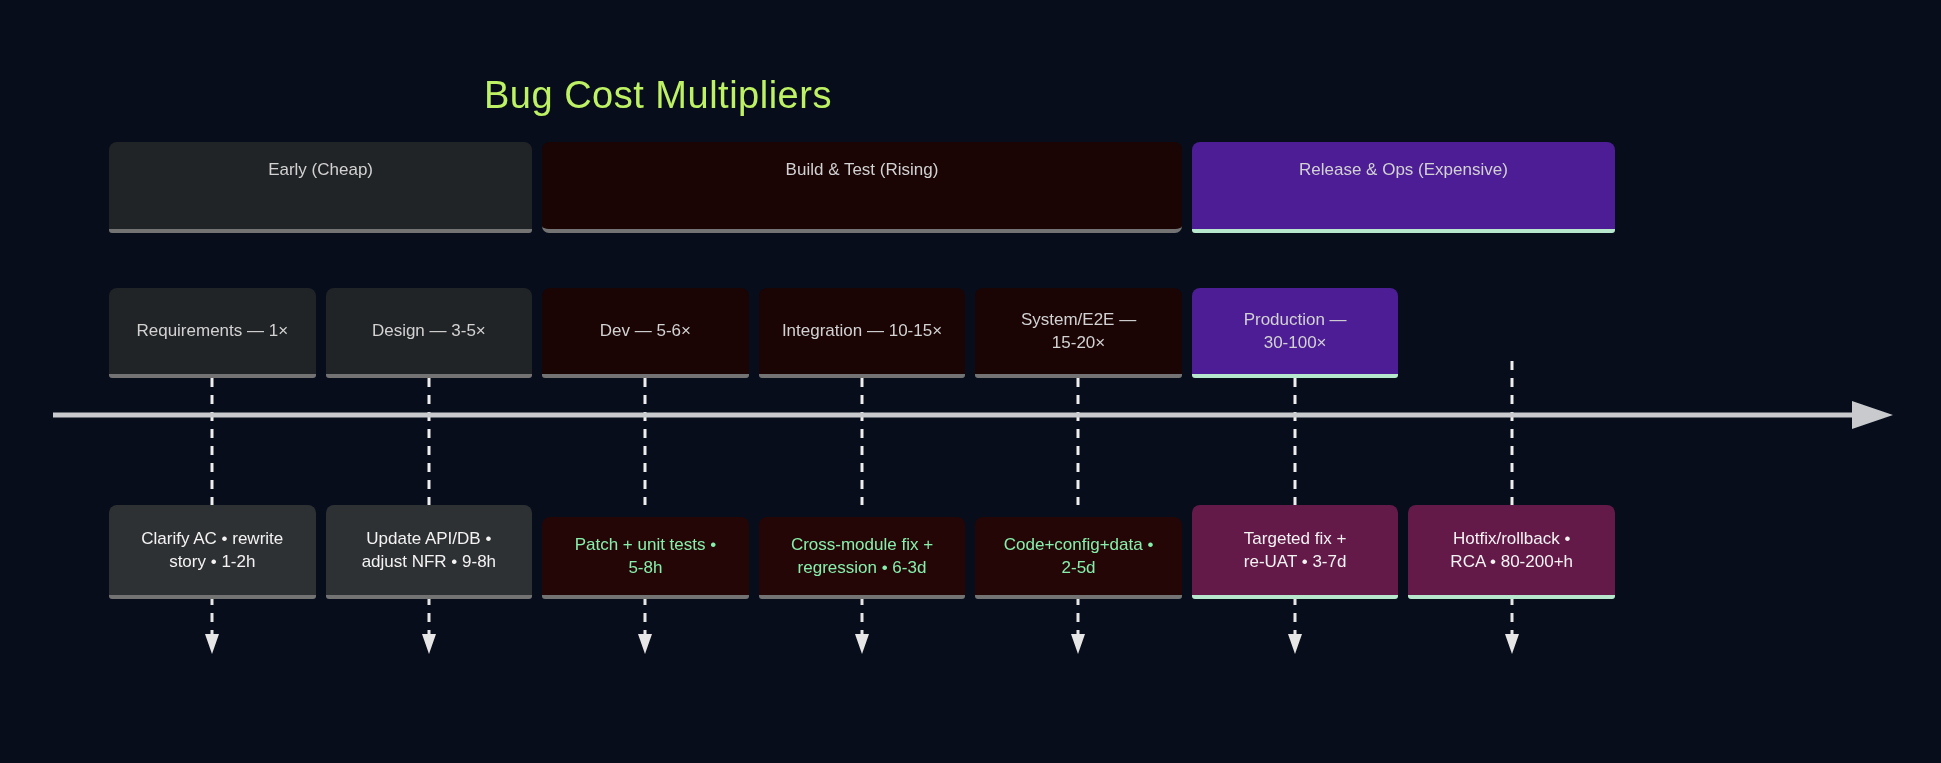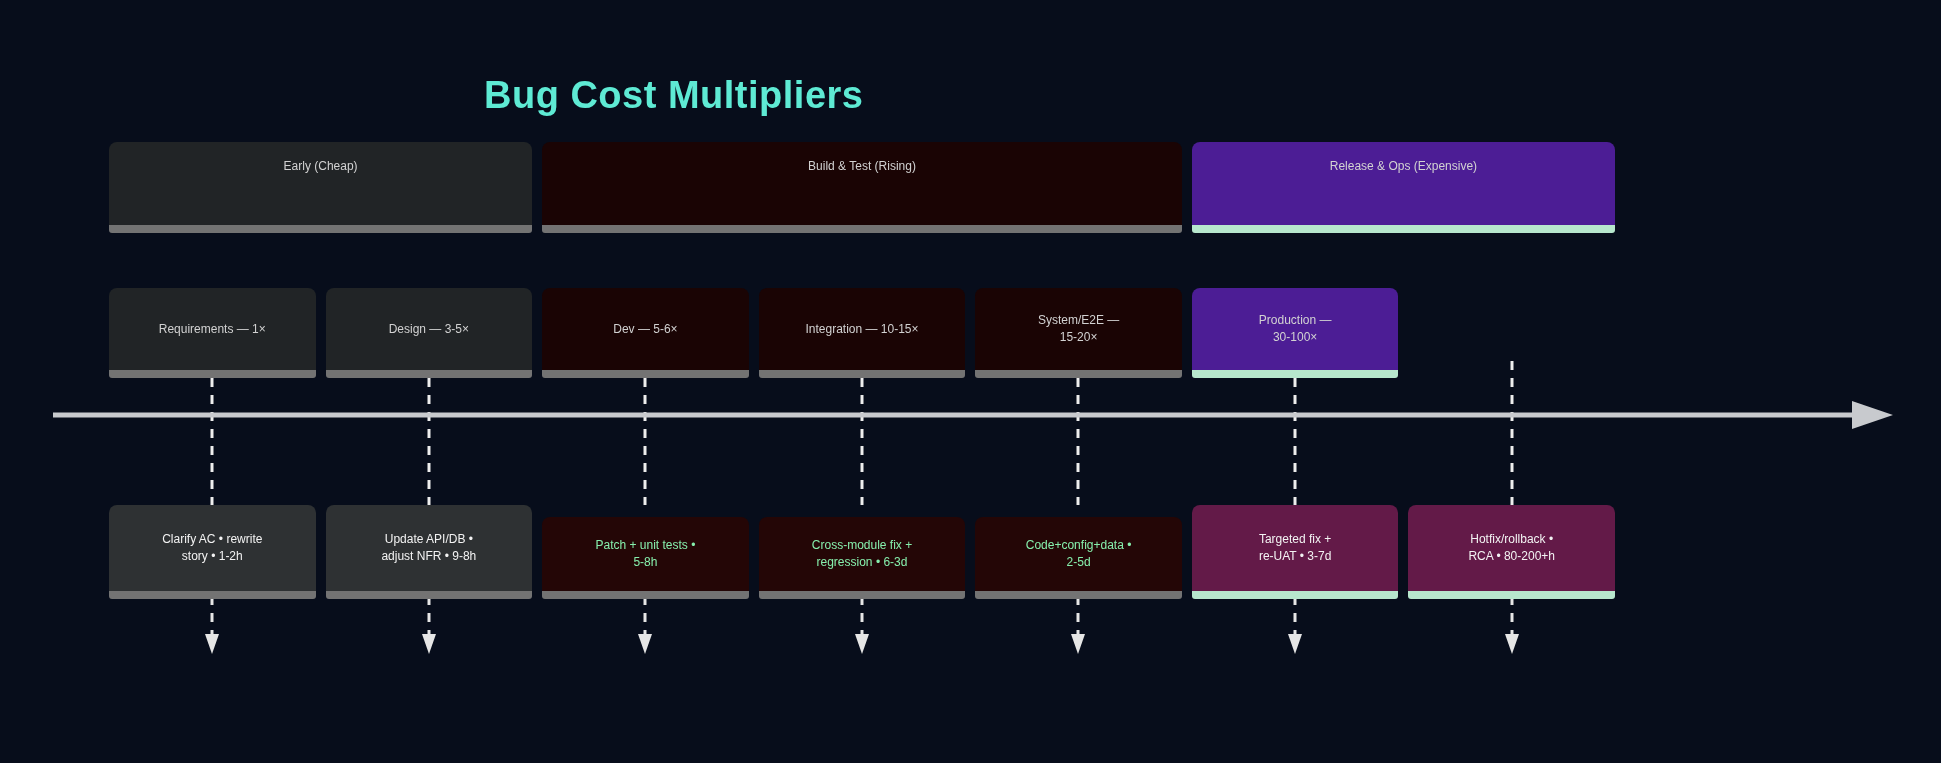--- a/index.html
+++ b/index.html
@@ -1,36 +1,36 @@
 <!DOCTYPE html>
 <html><head>
 <meta charset="utf-8">
 <style>
   html,body{margin:0;padding:0;background:#070d1b;}
   body{width:1941px;height:763px;position:relative;overflow:hidden;
        font-family:"Liberation Sans","DejaVu Sans",sans-serif;}
   .canvas{position:absolute;inset:0;}
 
-  .title{position:absolute;left:484px;top:74px;font-size:38px;font-weight:bold;
-         color:#5eead4;letter-spacing:0.5px;}
+  .title{position:absolute;left:484px;top:74px;font-size:38px;font-weight:normal;
+         color:#bef264;letter-spacing:0.5px;}
 
   .grid{position:absolute;left:109px;top:142px;width:1506px;}
   .row{position:absolute;left:0;width:1506px;display:grid;
        grid-template-columns:repeat(7,1fr);column-gap:10px;}
   .row.phases{top:0;height:91px;}
   .row.stages{top:146px;height:90px;}
   .row.actions{top:363px;height:94px;}
 
   .box{box-sizing:border-box;border-radius:8px 8px 3px 3px;
        display:flex;align-items:center;justify-content:center;text-align:center;
-       font-size:12px;line-height:1.38;white-space:pre-line;
-       color:#d2d2d2;border-bottom:8px solid #737373;padding:0 6px;}
+       font-size:17px;line-height:1.38;white-space:pre-line;
+       color:#d2d2d2;border-bottom:4px solid #737373;padding:0 6px;}
   .phase{align-items:flex-start;padding-top:16px;}
   .span2{grid-column:span 2;}
-  .span3{grid-column:span 3;}
+  .span3{grid-column:span 3;border-radius:7px;}
 
   .gray   {background:#212426;}
   .maroon {background:#1a0404;}
   .purple {background:#4c1d95;border-bottom-color:#b7e7cd;}
   .action.gray   {background:#2e3133;color:#f3f3f3;}
   .action.maroon {background:#240606;color:#86efac;margin-top:12px;}
   .action.purple {background:#631a48;color:#f3f3f3;border-bottom-color:#b7e7cd;}
 
   svg.overlay{position:absolute;left:0;top:0;width:1941px;height:763px;}
 </style>

